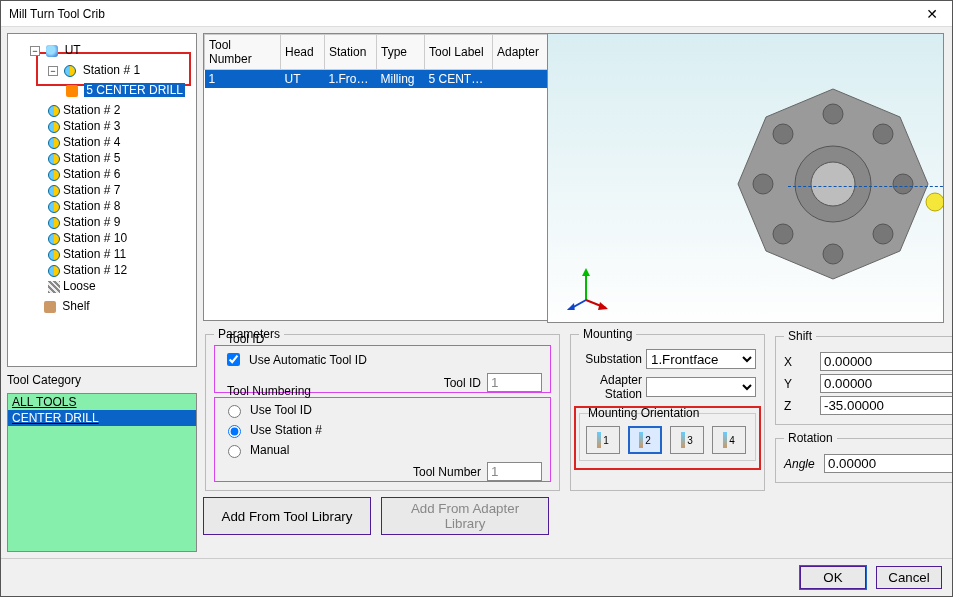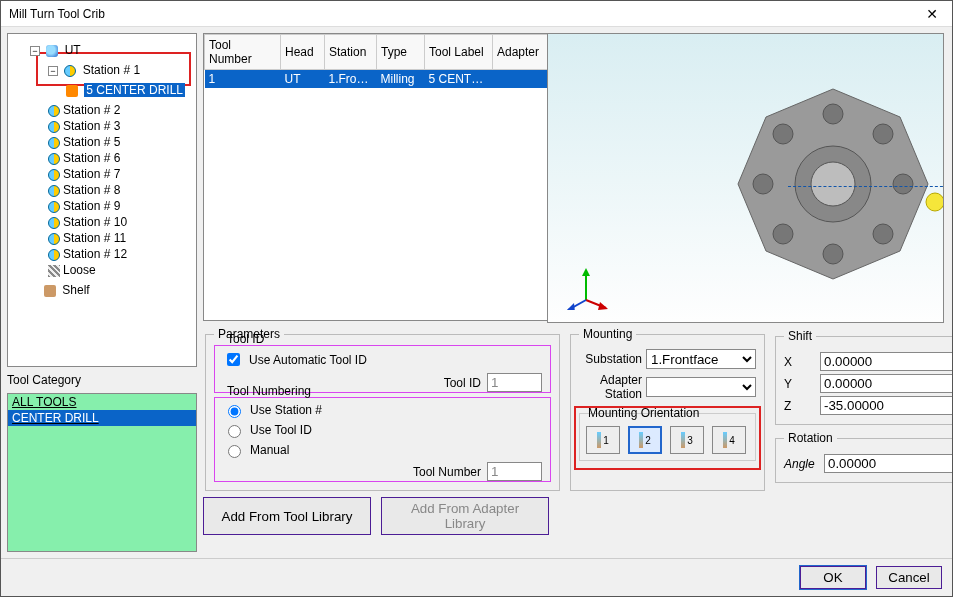--- a/index.html
+++ b/index.html
@@ -94,20 +94,21 @@
                 <span>Station # 1</span>
                 <ul>
                   <li>
                     <span class="ticon ticon-drill"></span>
                     <span class="sel-tool">5 CENTER DRILL</span>
                   </li>
                 </ul>
               </li>
               <li><span class="ticon ticon-station"></span><span>Station # 2</span></li>
               <li><span class="ticon ticon-station"></span><span>Station # 3</span></li>
+              <li><span class="ticon ticon-station"></span><span>Station # 4</span></li>
               <li><span class="ticon ticon-station"></span><span>Station # 5</span></li>
               <li><span class="ticon ticon-station"></span><span>Station # 6</span></li>
               <li><span class="ticon ticon-station"></span><span>Station # 7</span></li>
               <li><span class="ticon ticon-station"></span><span>Station # 8</span></li>
               <li><span class="ticon ticon-station"></span><span>Station # 9</span></li>
               <li><span class="ticon ticon-station"></span><span>Station # 10</span></li>
               <li><span class="ticon ticon-station"></span><span>Station # 11</span></li>
               <li><span class="ticon ticon-station"></span><span>Station # 12</span></li>
               <li><span class="ticon ticon-loose"></span><span>Loose</span></li>
             </ul>
@@ -169,26 +170,26 @@
               <label>Use Automatic Tool ID</label>
             </div>
             <div class="fieldrow">
               <label>Tool ID</label>
               <input type="text" class="small" style="color: rgb(136, 136, 136);" value="1">
             </div>
           </div>
           <div class="inner-group">
             <div style="margin:-14px 0 4px 4px;">Tool Numbering</div>
             <div class="fieldrow fieldrow-left">
+                <input type="radio" name="tn" style="">
+                <label>Use Tool ID</label>
+              </div>
+            <div class="fieldrow fieldrow-left">
                 <input type="radio" name="tn" checked="" style="">
                 <label>Use Station #</label>
-              </div>
-            <div class="fieldrow fieldrow-left">
-                <input type="radio" name="tn" style="">
-                <label>Use Tool ID</label>
               </div>
             <div class="fieldrow fieldrow-left">
                 <input type="radio" name="tn" style="">
                 <label>Manual</label>
               </div>
             <div class="fieldrow">
               <label>Tool Number</label>
               <input type="text" class="small" style="color: rgb(136, 136, 136);" value="1">
             </div>
           </div>

